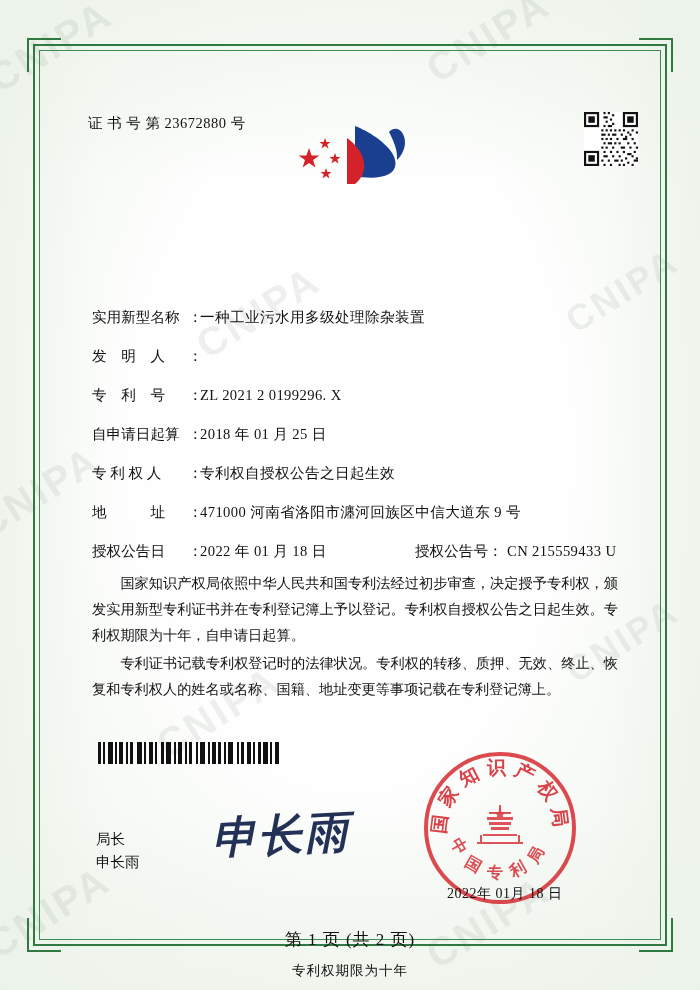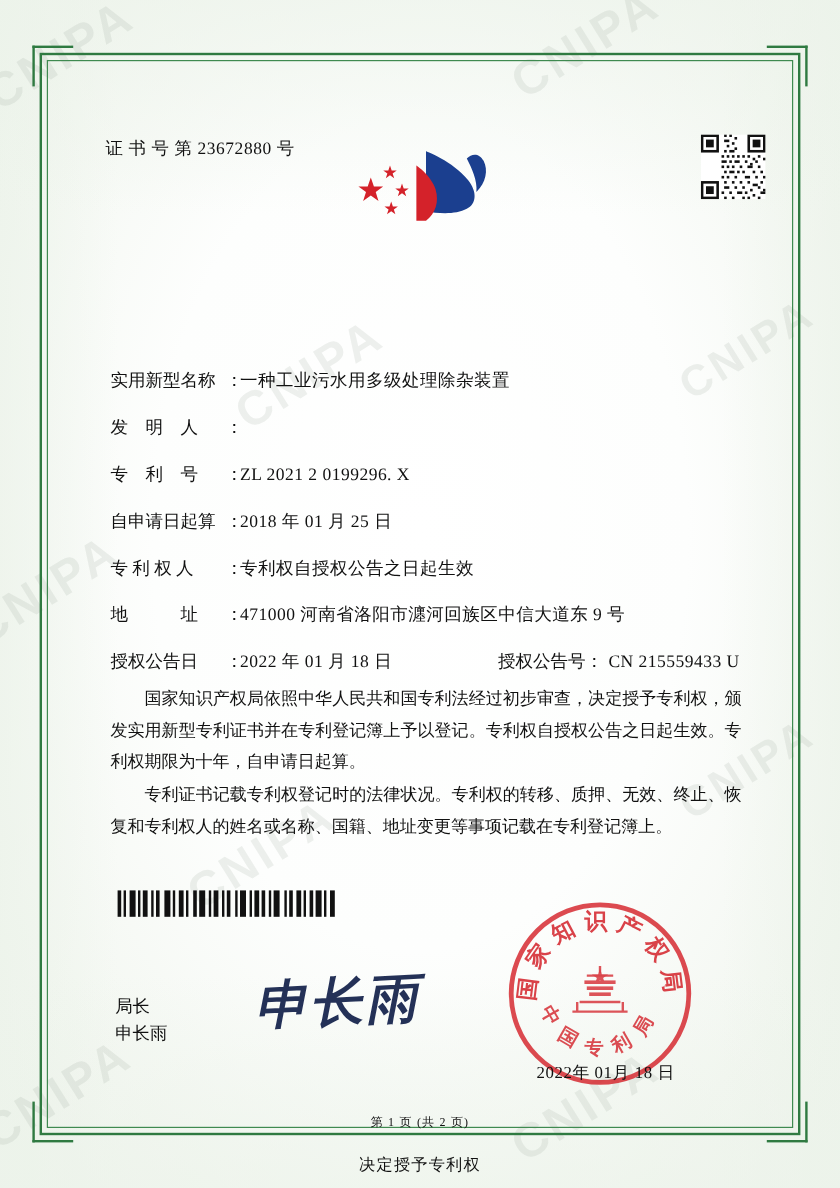--- a/index.html
+++ b/index.html
@@ -255,21 +255,21 @@
     color: #111;
     letter-spacing: 0.5px;
   }
 
   .page-number {
     position: absolute;
     left: 0;
     right: 0;
     top: 928px;
     text-align: center;
-    font-size: 10px;
+    font-size: 17px;
     color: #111;
     letter-spacing: 1px;
   }
 
   .footer-note {
     position: absolute;
     left: 0;
     right: 0;
     top: 962px;
     text-align: center;
@@ -541,16 +541,16 @@
           <rect x="18" y="20" width="26" height="3"></rect>
           <rect x="20" y="25" width="22" height="3"></rect>
           <rect x="22" y="30" width="18" height="3"></rect>
         </g>
       </svg>
     </div>
 
     <div class="seal-date">2022年 01月 18 日</div>
 
     <div class="page-number">第 1 页 (共 2 页)</div>
-    <div class="footer-note">决定授予专利权</div>
+    <div class="footer-note">专利权期限为十年</div>
 
   </div>
 </div>
 
 </body></html>

